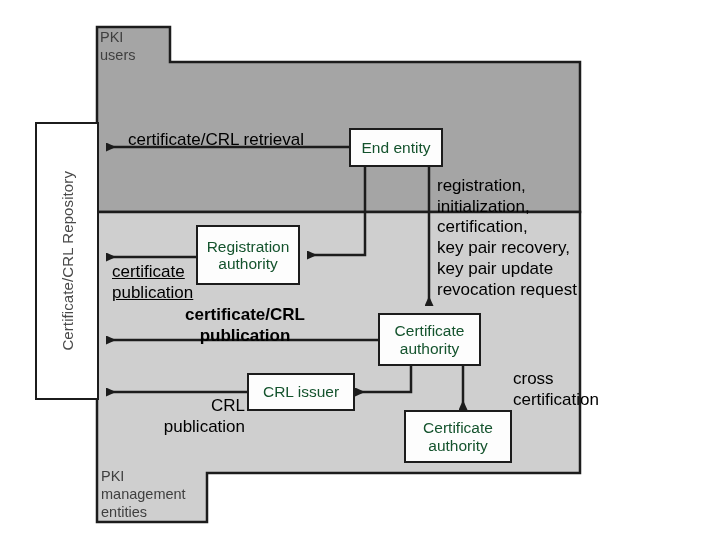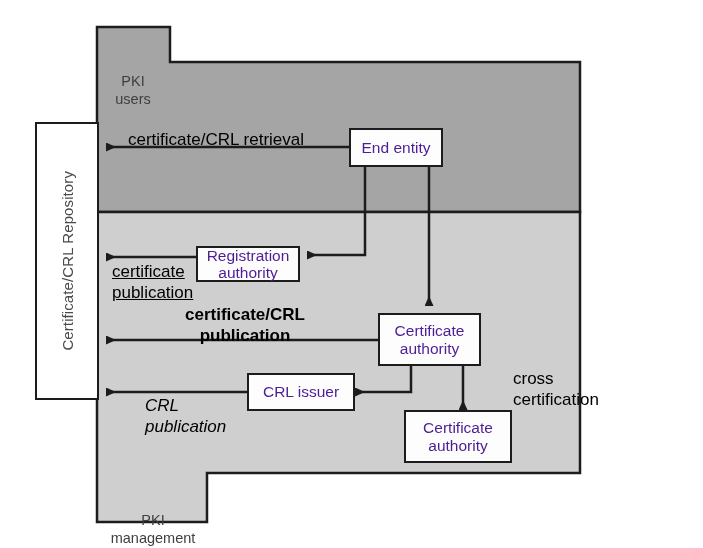--- a/index.html
+++ b/index.html
@@ -4,33 +4,33 @@
 <style>
   html,body{margin:0;padding:0;background:#ffffff;}
   body{width:703px;height:548px;overflow:hidden;
        font-family:"Liberation Sans","DejaVu Sans",sans-serif;color:#3b3b3b;}
   #canvas{position:relative;width:703px;height:548px;background:#fff;}
   #svg-diagram{position:absolute;left:0;top:0;width:703px;height:548px;}
 
   .node-box{position:absolute;background:#fdfdfd;border:2.5px solid #1c1c1c;
             box-sizing:border-box;display:flex;align-items:center;
             justify-content:center;text-align:center;line-height:1.12;
-            font-size:15.5px;color:#4c1d95;z-index:6;}
+            font-size:15.5px;color:#14532d;z-index:6;}
   .node-box span{display:block;padding:0 4px;}
 
   .repo-box{position:absolute;background:#ffffff;border:2.5px solid #1c1c1c;
             box-sizing:border-box;z-index:6;display:flex;align-items:center;
             justify-content:center;}
   .repo-label{writing-mode:vertical-rl;transform:rotate(180deg);
               font-size:15px;color:#4a4a4a;white-space:nowrap;letter-spacing:.1px;}
 
   .edge-label{position:absolute;font-size:17px;color:#000000;
               line-height:1.22;z-index:7;white-space:pre-line;}
   .region-label{position:absolute;font-size:14.5px;color:#3f3f3f;
-                line-height:1.24;text-align:center;z-index:7;white-space:pre-line;margin-top:44px;}
+                line-height:1.24;z-index:7;white-space:pre-line;}
 </style>
 </head>
 <body>
 
 <div id="canvas">
 
   <svg id="svg-diagram" viewBox="0 0 703 548" xmlns="http://www.w3.org/2000/svg">
     <defs>
       <marker id="arrowL" markerWidth="11" markerHeight="9" refX="10" refY="4.5" orient="auto" markerUnits="userSpaceOnUse">
         <path d="M10,0 L10,9 L0,4.5 z" fill="#1c1c1c"></path>
@@ -85,47 +85,53 @@
 users</div>
 
   <div class="region-label" style="left:101px; top:468px; width:104px;">PKI
 management
 entities</div>
 
   <div class="node-box" style="left:349px; top:128px; width:94px; height:39px;">
     <span>End entity</span>
   </div>
 
-  <div class="node-box" style="left:196px; top:246px; width:104px; height:36px;">
+  <div class="node-box" style="left:196px; top:225px; width:104px; height:60px;">
     <span>Registration
 authority</span>
   </div>
 
   <div class="node-box" style="left:378px; top:313px; width:103px; height:53px;">
     <span>Certificate
 authority</span>
   </div>
 
   <div class="node-box" style="left:247px; top:373px; width:108px; height:38px;">
     <span>CRL issuer</span>
   </div>
 
   <div class="node-box" style="left:404px; top:410px; width:108px; height:53px;">
     <span>Certificate
 authority</span>
   </div>
 
   <div class="edge-label" style="left:128px; top:130px;">certificate/CRL retrieval</div>
 
+  <div class="edge-label" style="left:437px; top:176px;">registration,
+initialization,
+certification,
+key pair recovery,
+key pair update
+revocation request</div>
 
   <div class="edge-label" style="left:112px; top:262px;text-decoration:underline;">certificate
 publication</div>
 
   <div class="edge-label" style="left:177px; top:305px; text-align:center; width:136px;font-weight:bold;">certificate/CRL
 publication</div>
 
-  <div class="edge-label" style="left:145px; top:396px; text-align:left; width:100px;font-style:italic;">CRL
+  <div class="edge-label" style="left:145px; top:396px; text-align:right; width:100px;">CRL
 publication</div>
 
   <div class="edge-label" style="left:471px; top:369px;margin-left:42px;">cross
 certification</div>
 
 </div>
 
 </body></html>

